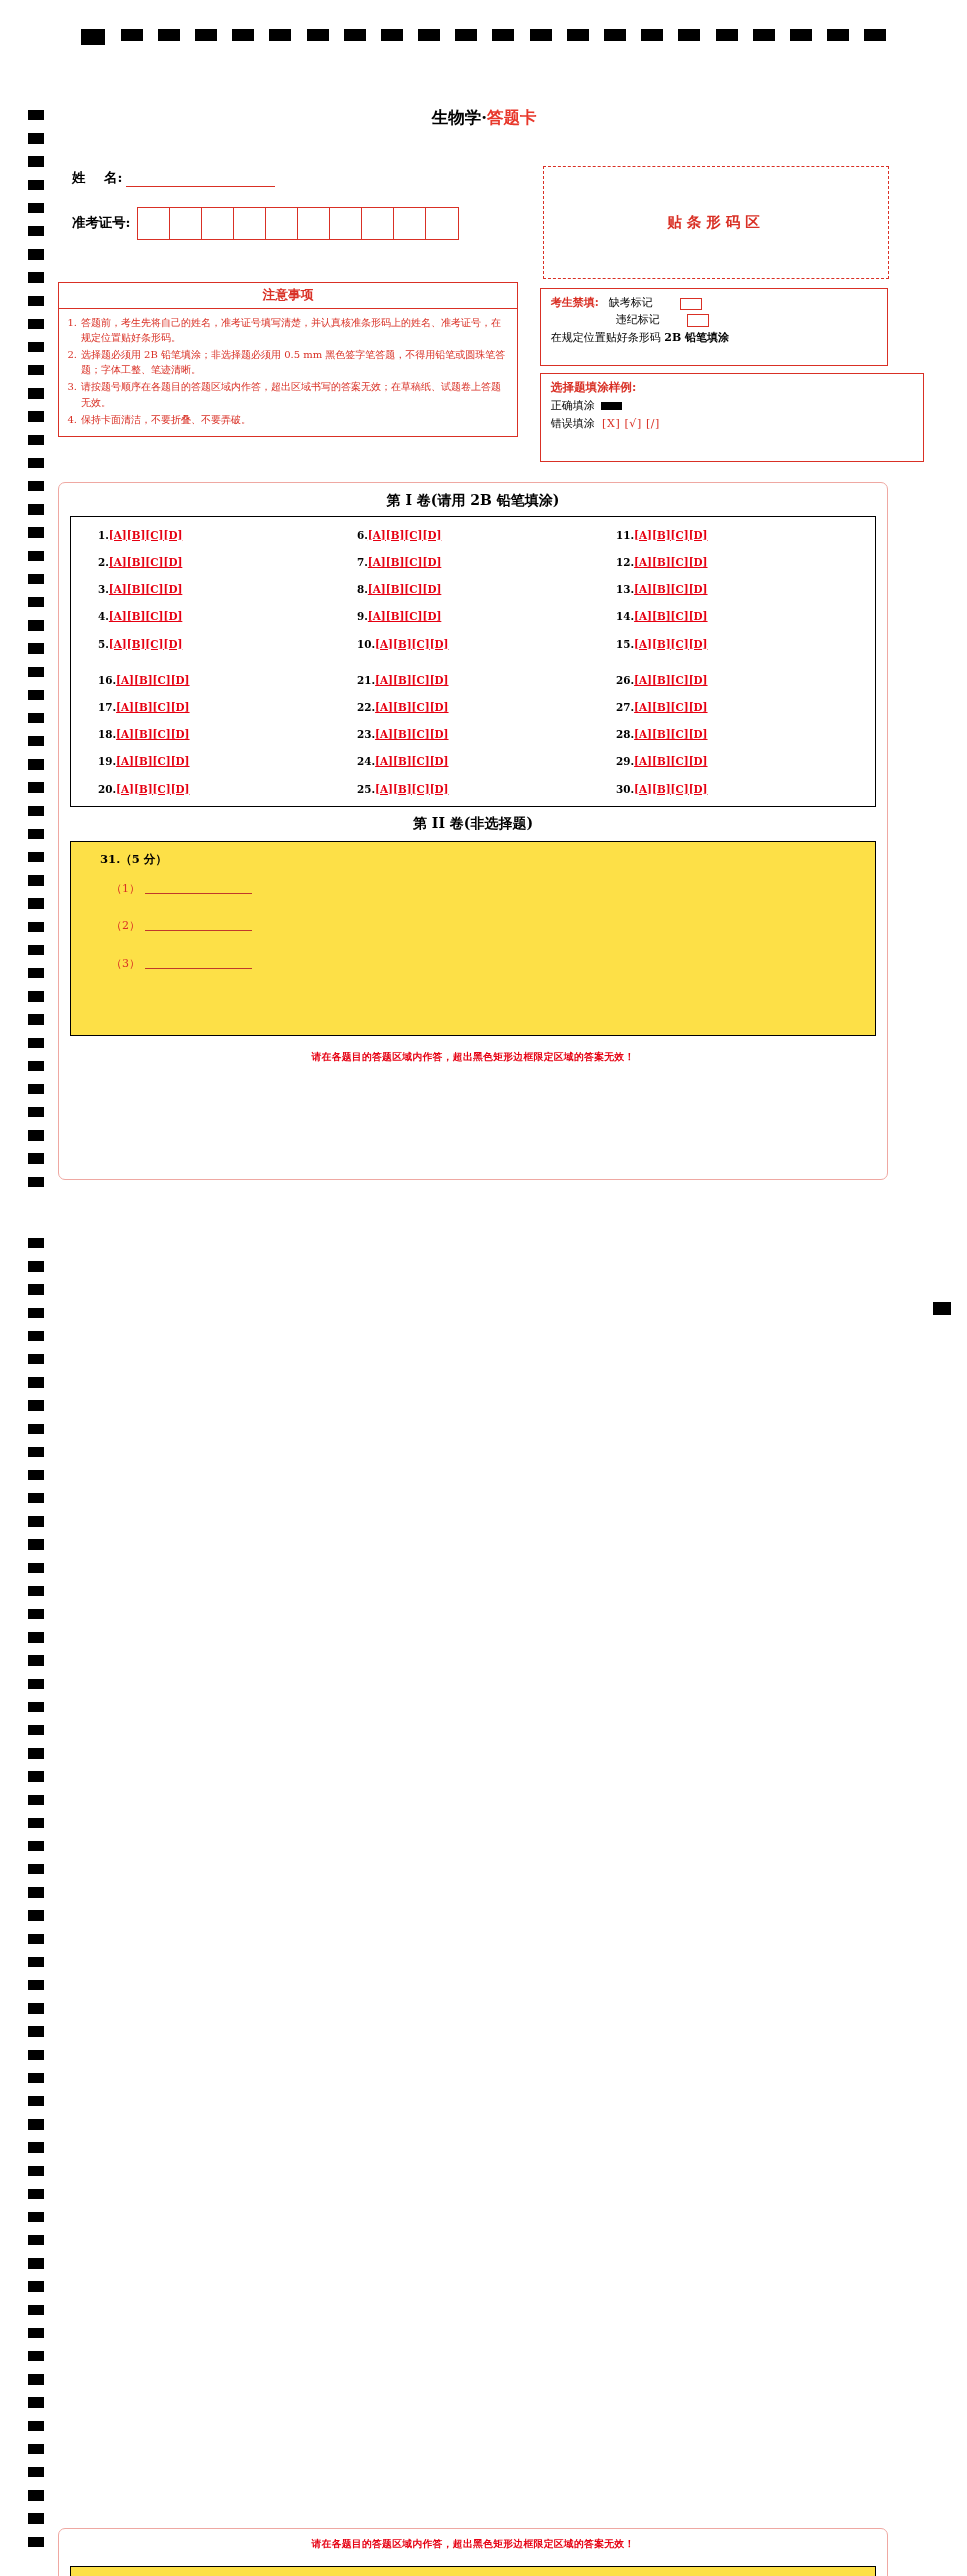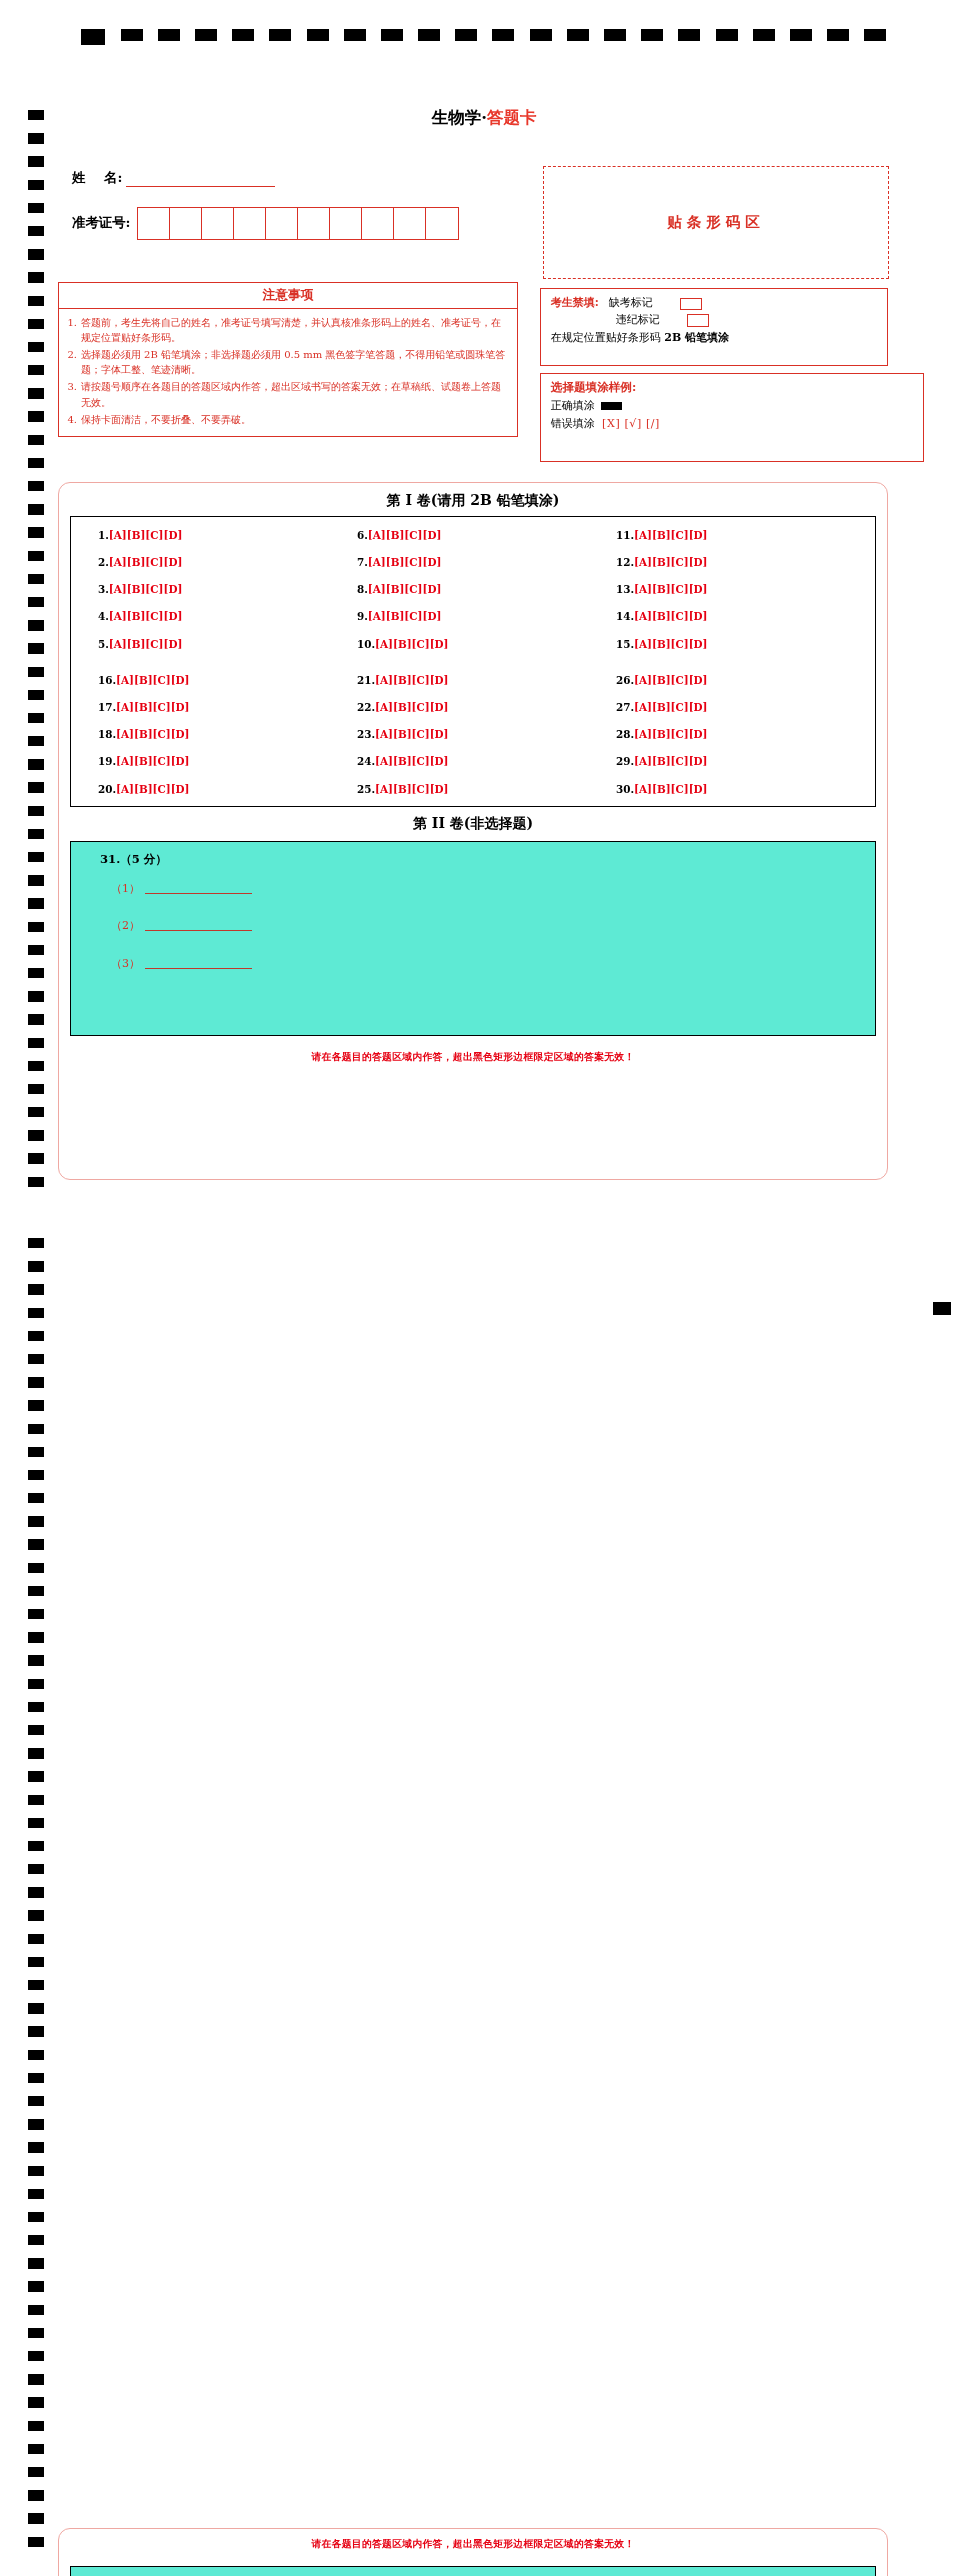--- a/index.html
+++ b/index.html
@@ -80,41 +80,41 @@
   .fb-note{font-family:"DejaVu Serif","Liberation Serif",serif;font-size:11px;color:#000;margin-top:1.2px;white-space:pre;}
   .fb-note b{font-weight:bold;}
   .sp-title{font-family:"DejaVu Serif","Liberation Serif",serif;font-size:11.6px;font-weight:bold;color:#d93025;margin-bottom:3px;}
   .sp-line{display:flex;align-items:center;font-family:"DejaVu Serif","Liberation Serif",serif;font-size:11px;color:#000;margin-bottom:3px;}
   .fill-ok{display:inline-block;width:21px;height:8px;background:#000;margin-left:6.1px;}
   .bad{color:#d93025;margin-left:7.3px;letter-spacing:0.6px;}
 
   
   .shell{
     position:absolute;left:58px;width:830px;
-    border:1.5px solid #efa8a2;border-radius:12px;box-sizing:border-box;background:#fff;
+    border:1.5px solid #efa8a2;border-radius:7px;box-sizing:border-box;background:#fff;
   }
   #shell1{top:482px;height:698px;}
   #shell2{top:1290px;height:1245px;}
 
   .sec-head{
     text-align:center;font-family:"DejaVu Serif","Liberation Serif",serif;
     font-weight:bold;font-size:14px;color:#000;margin:8.5px 0 6.1px;
   }
   .mc-box{
     margin:0 11px;border:1.5px solid #000;box-sizing:border-box;background:#fff;
     padding:12.2px 0 11px;
   }
   .mc-grid{display:grid;grid-template-columns:repeat(3,1fr);row-gap:15.2px;padding-left:27px;}
   .mcq{font-family:"DejaVu Serif","Liberation Serif",serif;font-size:10.4px;font-weight:bold;white-space:nowrap;}
   .mcq .num{color:#000;}
-  .mcq .opt{color:#e60012;}
+  .mcq .opt{color:#e60012;text-decoration:underline;}
   .mc-gap{height:24.4px;}
 
   .ans-box{
-    margin:8px 11px;border:1.5px solid #000;box-sizing:border-box;background:#5eead4;position:relative;
+    margin:8px 11px;border:1.5px solid #000;box-sizing:border-box;background:#fde047;position:relative;
   }
   .qhdr{font-family:"DejaVu Serif","Liberation Serif",serif;font-weight:bold;font-size:11.6px;color:#000;
         padding:9.8px 0 0 29px;}
   .srow{display:flex;align-items:flex-end;padding-left:40px;margin-top:13.4px;}
   .slbl{font-family:"DejaVu Serif","Liberation Serif",serif;font-size:11px;color:#d93025;
         margin-right:4.9px;line-height:1;white-space:nowrap;}
   .bl{border-bottom:1.1px solid #c0392b;height:12.2px;margin-right:16px;}
   .bl.w3{width:107px;}
   .longrow{display:flex;align-items:flex-end;padding-left:38px;}
   .bl.long{width:625px;margin-right:6.1px;}

